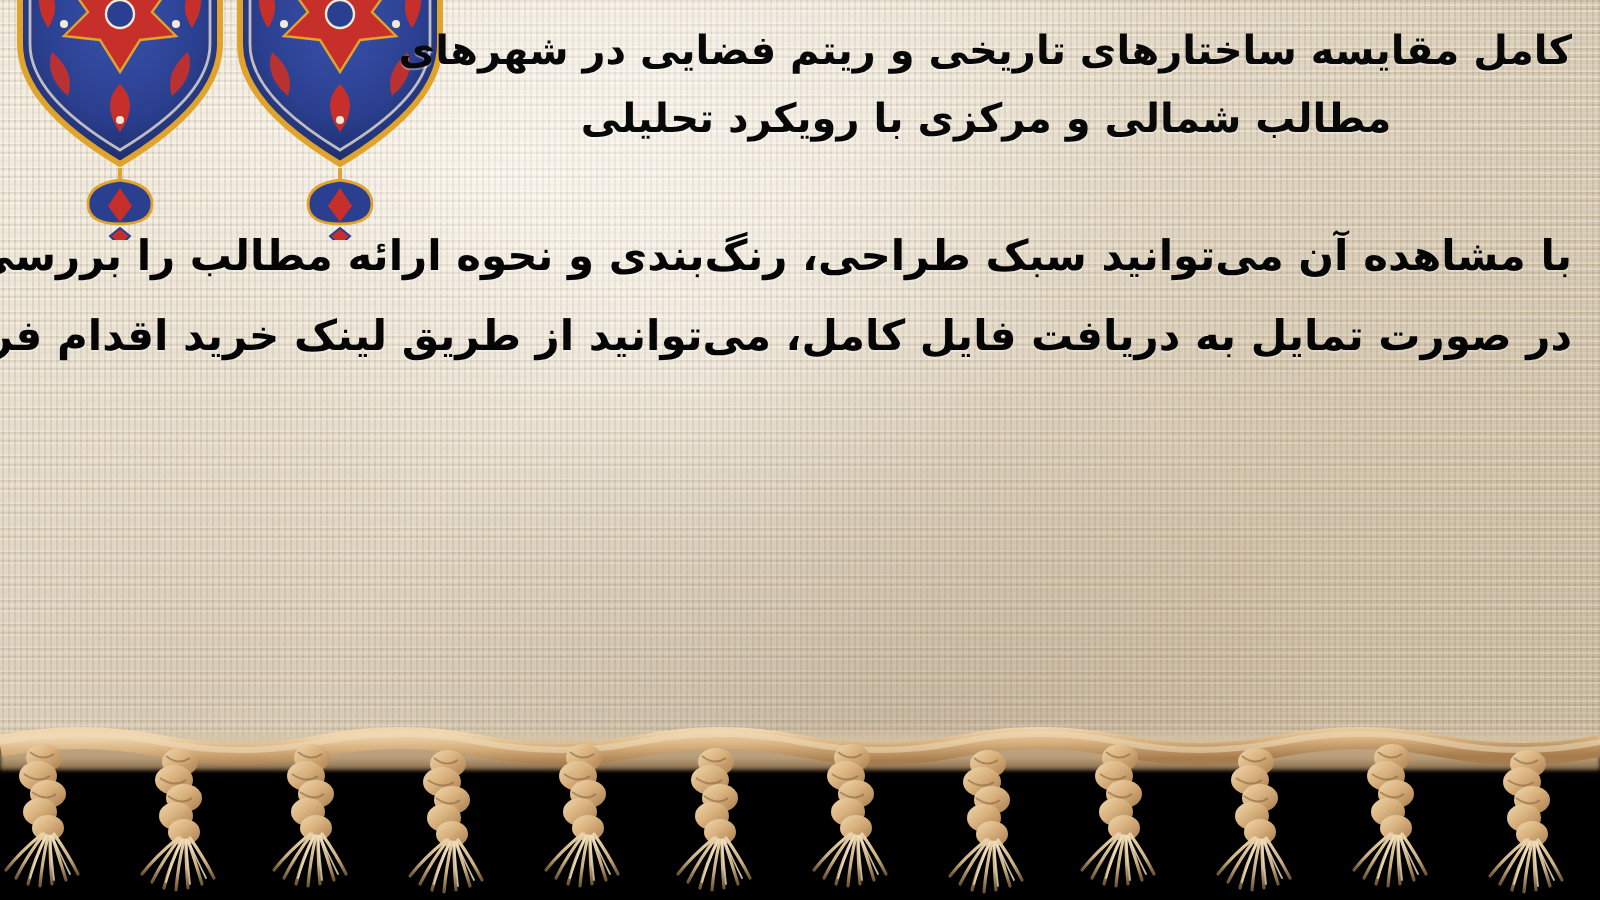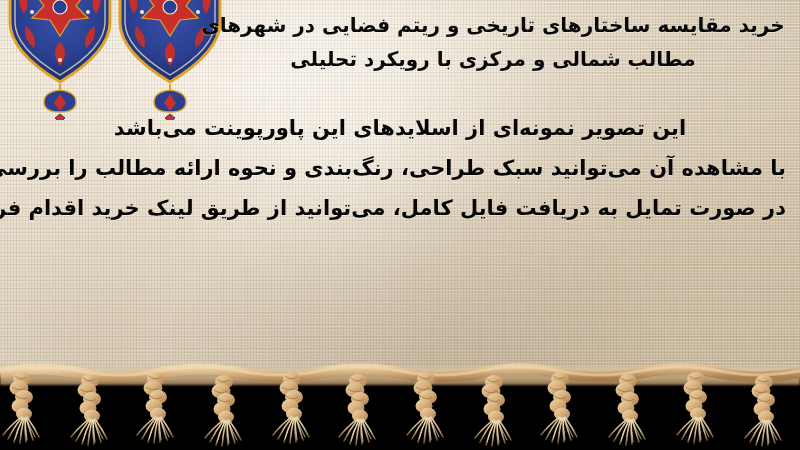--- a/index.html
+++ b/index.html
@@ -228,26 +228,25 @@
         <path d="M54 130 q-16 2 -16 12 q0 10 16 10 q16 0 16-10 q0-10 -16-12z" fill="#2a3f8f" stroke="#e0a32c" stroke-width="1.4"></path>
         <path d="M54 134 l6 9 l-6 8 l-6-8 z" fill="#c7302a"></path>
         <path d="M54 154 l5 4 l-5 5 l-5-5 z" fill="#c7302a" stroke="#2a3f8f" stroke-width="1"></path>
       </svg>
     </div>
   </div>
 
   <div class="text-layer">
 
     <div class="title-block">
-      <div class="title-line">خرید مقایسه ساختارهای تاریخی و ریتم فضایی در شهرهای</div>
+      <div class="title-line">کامل مقایسه ساختارهای تاریخی و ریتم فضایی در شهرهای</div>
       <div class="title-line">مطالب شمالی و مرکزی با رویکرد تحلیلی</div>
     </div>
 
     <div class="body-block">
-      <div class="body-line">این تصویر نمونه‌ای از اسلایدهای این پاورپوینت می‌باشد</div>
       <div class="body-line">با مشاهده آن می‌توانید سبک طراحی، رنگ‌بندی و نحوه ارائه مطالب را بررسی نمایید</div>
       <div class="body-line">در صورت تمایل به دریافت فایل کامل، می‌توانید از طریق لینک خرید اقدام فرمایید</div>
     </div>
   </div>
 
   <div class="fringe-zone">
     <div class="fringe-black"></div>
     <div class="fringe-edge"></div>
     <svg class="fringe-svg" viewBox="0 0 800 95">
       <defs>

